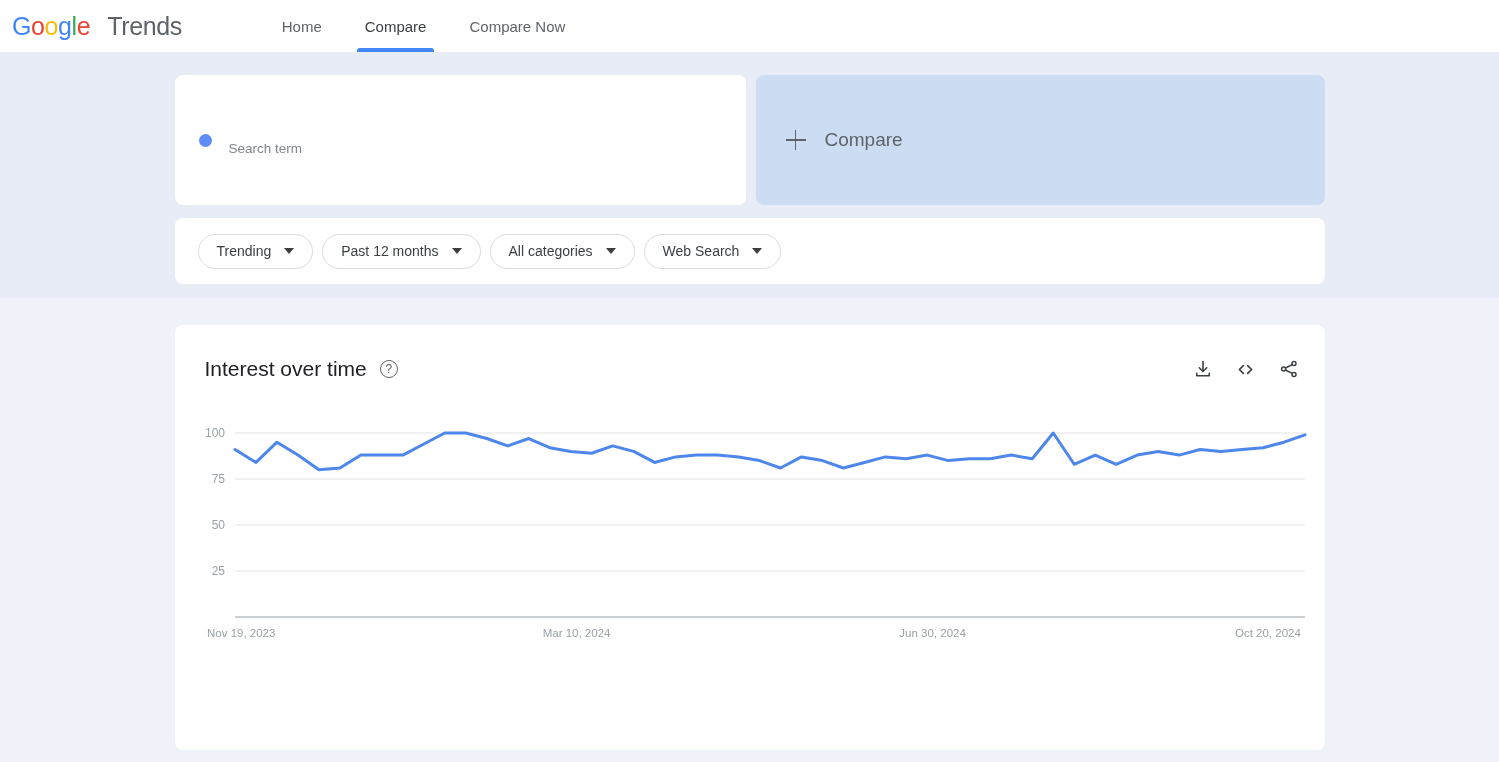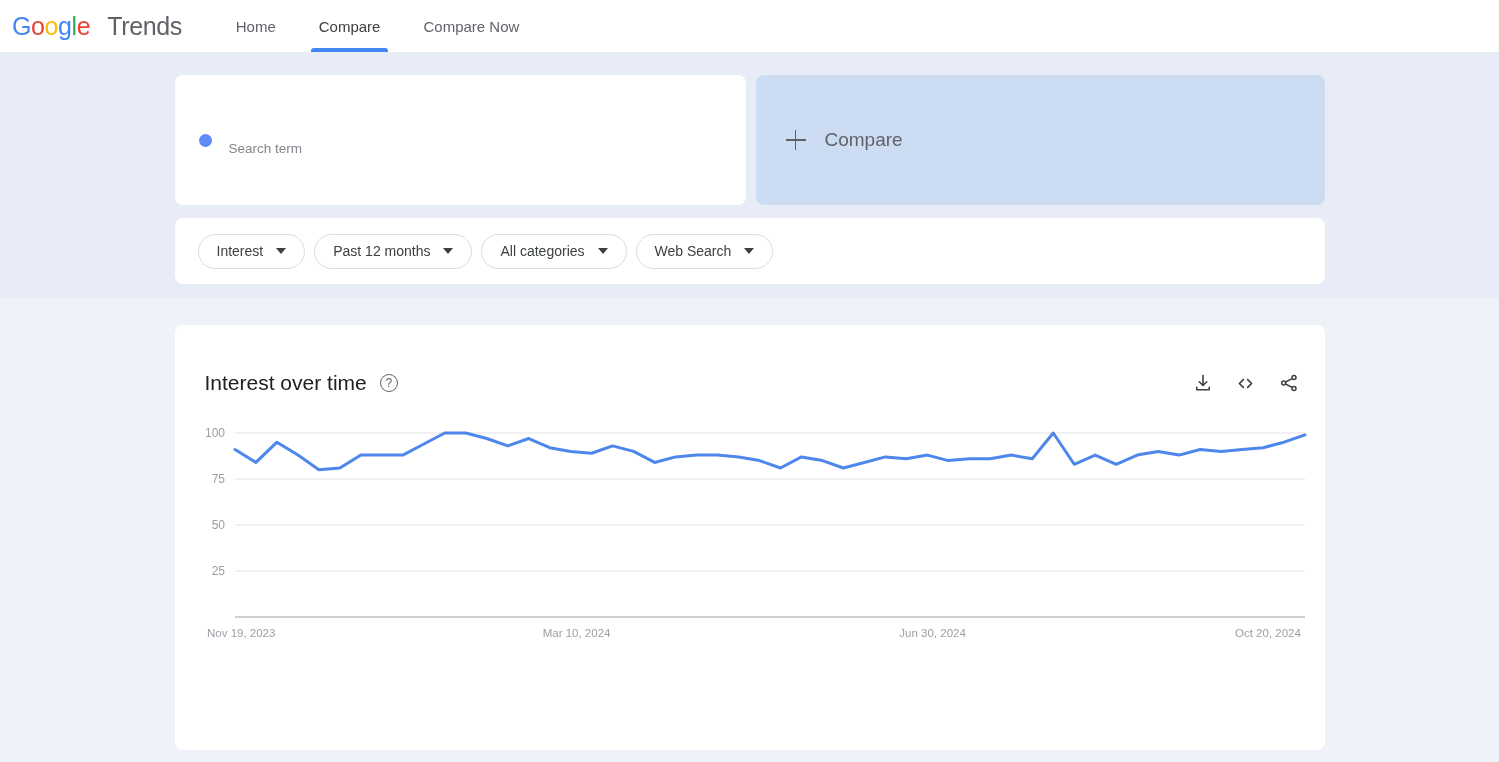--- a/index.html
+++ b/index.html
@@ -27,21 +27,21 @@
     white-space: nowrap;
   }
   .logo .g1 { color: #4285F4; }
   .logo .o1 { color: #EA4335; }
   .logo .o2 { color: #FBBC05; }
   .logo .g2 { color: #4285F4; }
   .logo .l1 { color: #34A853; }
   .logo .e1 { color: #EA4335; }
   .logo .trends { color: #5f6368; margin-left: 17px; font-size: 25px; }
 
-  .navlinks { display: flex; align-items: stretch; height: 52px; margin-left: 46px; }
+  .navlinks { display: flex; align-items: stretch; height: 52px; margin-left: 92px; }
   .navlink {
     position: relative;
     display: flex; align-items: center;
     padding: 0 8px;
     margin-right: 27px;
     font-size: 15px;
     color: #5f6368;
     cursor: pointer;
     white-space: nowrap;
   }
@@ -153,21 +153,21 @@
     width: 1150px;
     margin: 0 auto;
     background: #ffffff;
     border-radius: 8px;
     height: 425px;
     position: relative;
   }
   .chart-head {
     display: flex;
     align-items: center;
-    padding: 46px 24px 0 30px;
+    padding: 32px 24px 0 30px;
   }
   .chart-title {
     font-size: 21px;
     color: #202124;
     font-weight: 400;
   }
   .help-icon {
     width: 18px; height: 18px;
     border: 1.4px solid #5f6368;
     border-radius: 50%;
@@ -229,21 +229,21 @@
       </div>
 
       <div class="compare-card">
         <span class="plus-icon"></span>
         <span class="compare-label">Compare</span>
       </div>
     </div>
 
     <div class="filters-card">
       <div class="filter-pill">
-        <span>Interest</span>
+        <span>Trending</span>
         <span class="caret"></span>
       </div>
       <div class="filter-pill">
         <span>Past 12 months</span>
         <span class="caret"></span>
       </div>
       <div class="filter-pill">
         <span>All categories</span>
         <span class="caret"></span>
       </div>

